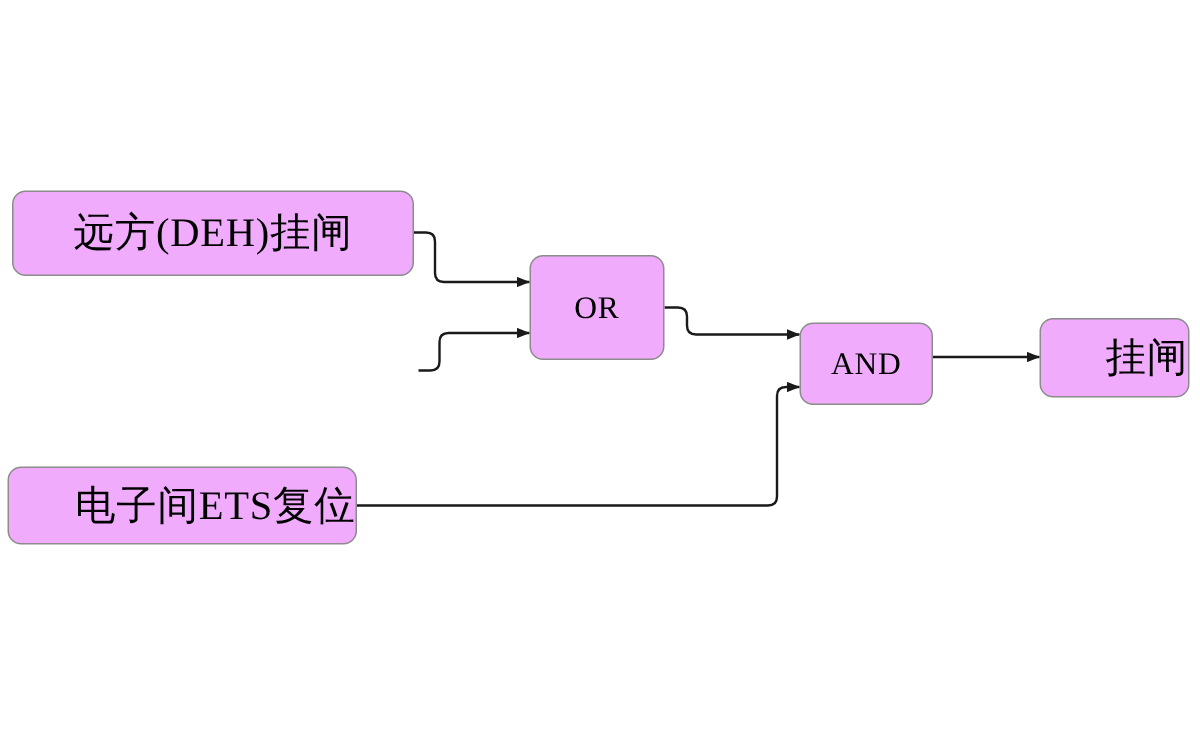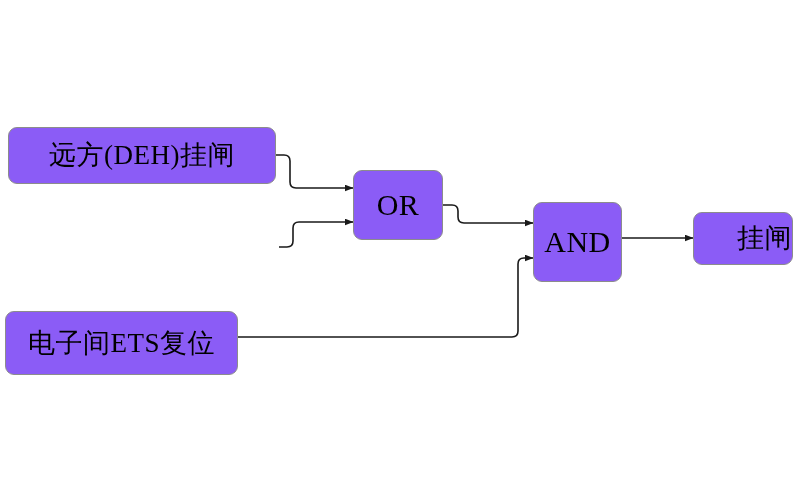--- a/index.html
+++ b/index.html
@@ -11,49 +11,49 @@
     position: relative;
     width: 800px;
     height: 500px;
     background: #ffffff;
     overflow: hidden;
     font-family: "Liberation Serif", "DejaVu Serif", serif;
   }
   .node {
     position: absolute;
     box-sizing: border-box;
-    background: #8b5cf6;
+    background: #f0abfc;
     border: 1px solid #8c8c8c;
     border-radius: 9px;
     display: flex;
     align-items: center;
     justify-content: center;
     color: #000000;
     white-space: nowrap;
   }
   .node-label {
     display: block;
     line-height: 1;
   }
   
   .io-box .node-label {
     font-size: 27px;
     letter-spacing: 0.5px;
   }
   
   .gate .node-label {
-    font-size: 30px;
+    font-size: 21px;
     letter-spacing: 0.5px;
   }
 
   #box-remote   { left: 8px;   top: 127px; width: 268px; height: 57px; }
   #box-local    { left: 8px;   top: 221px; width: 271px; height: 52px; }
-  #box-ets      { left: 5px;   top: 311px; width: 233px; height: 64px; }
+  #box-ets      { left: 5px;   top: 311px; width: 233px; height: 52px; justify-content: flex-end; }
   #gate-or      { left: 353px; top: 170px; width: 90px;  height: 70px; }
-  #gate-and     { left: 533px; top: 202px; width: 89px;  height: 80px; }
+  #gate-and     { left: 533px; top: 215px; width: 89px;  height: 55px; }
   #box-output   { left: 693px; top: 212px; width: 100px; height: 53px; justify-content: flex-end; }
 
   #wires {
     position: absolute;
     left: 0;
     top: 0;
     width: 800px;
     height: 500px;
     pointer-events: none;
   }

